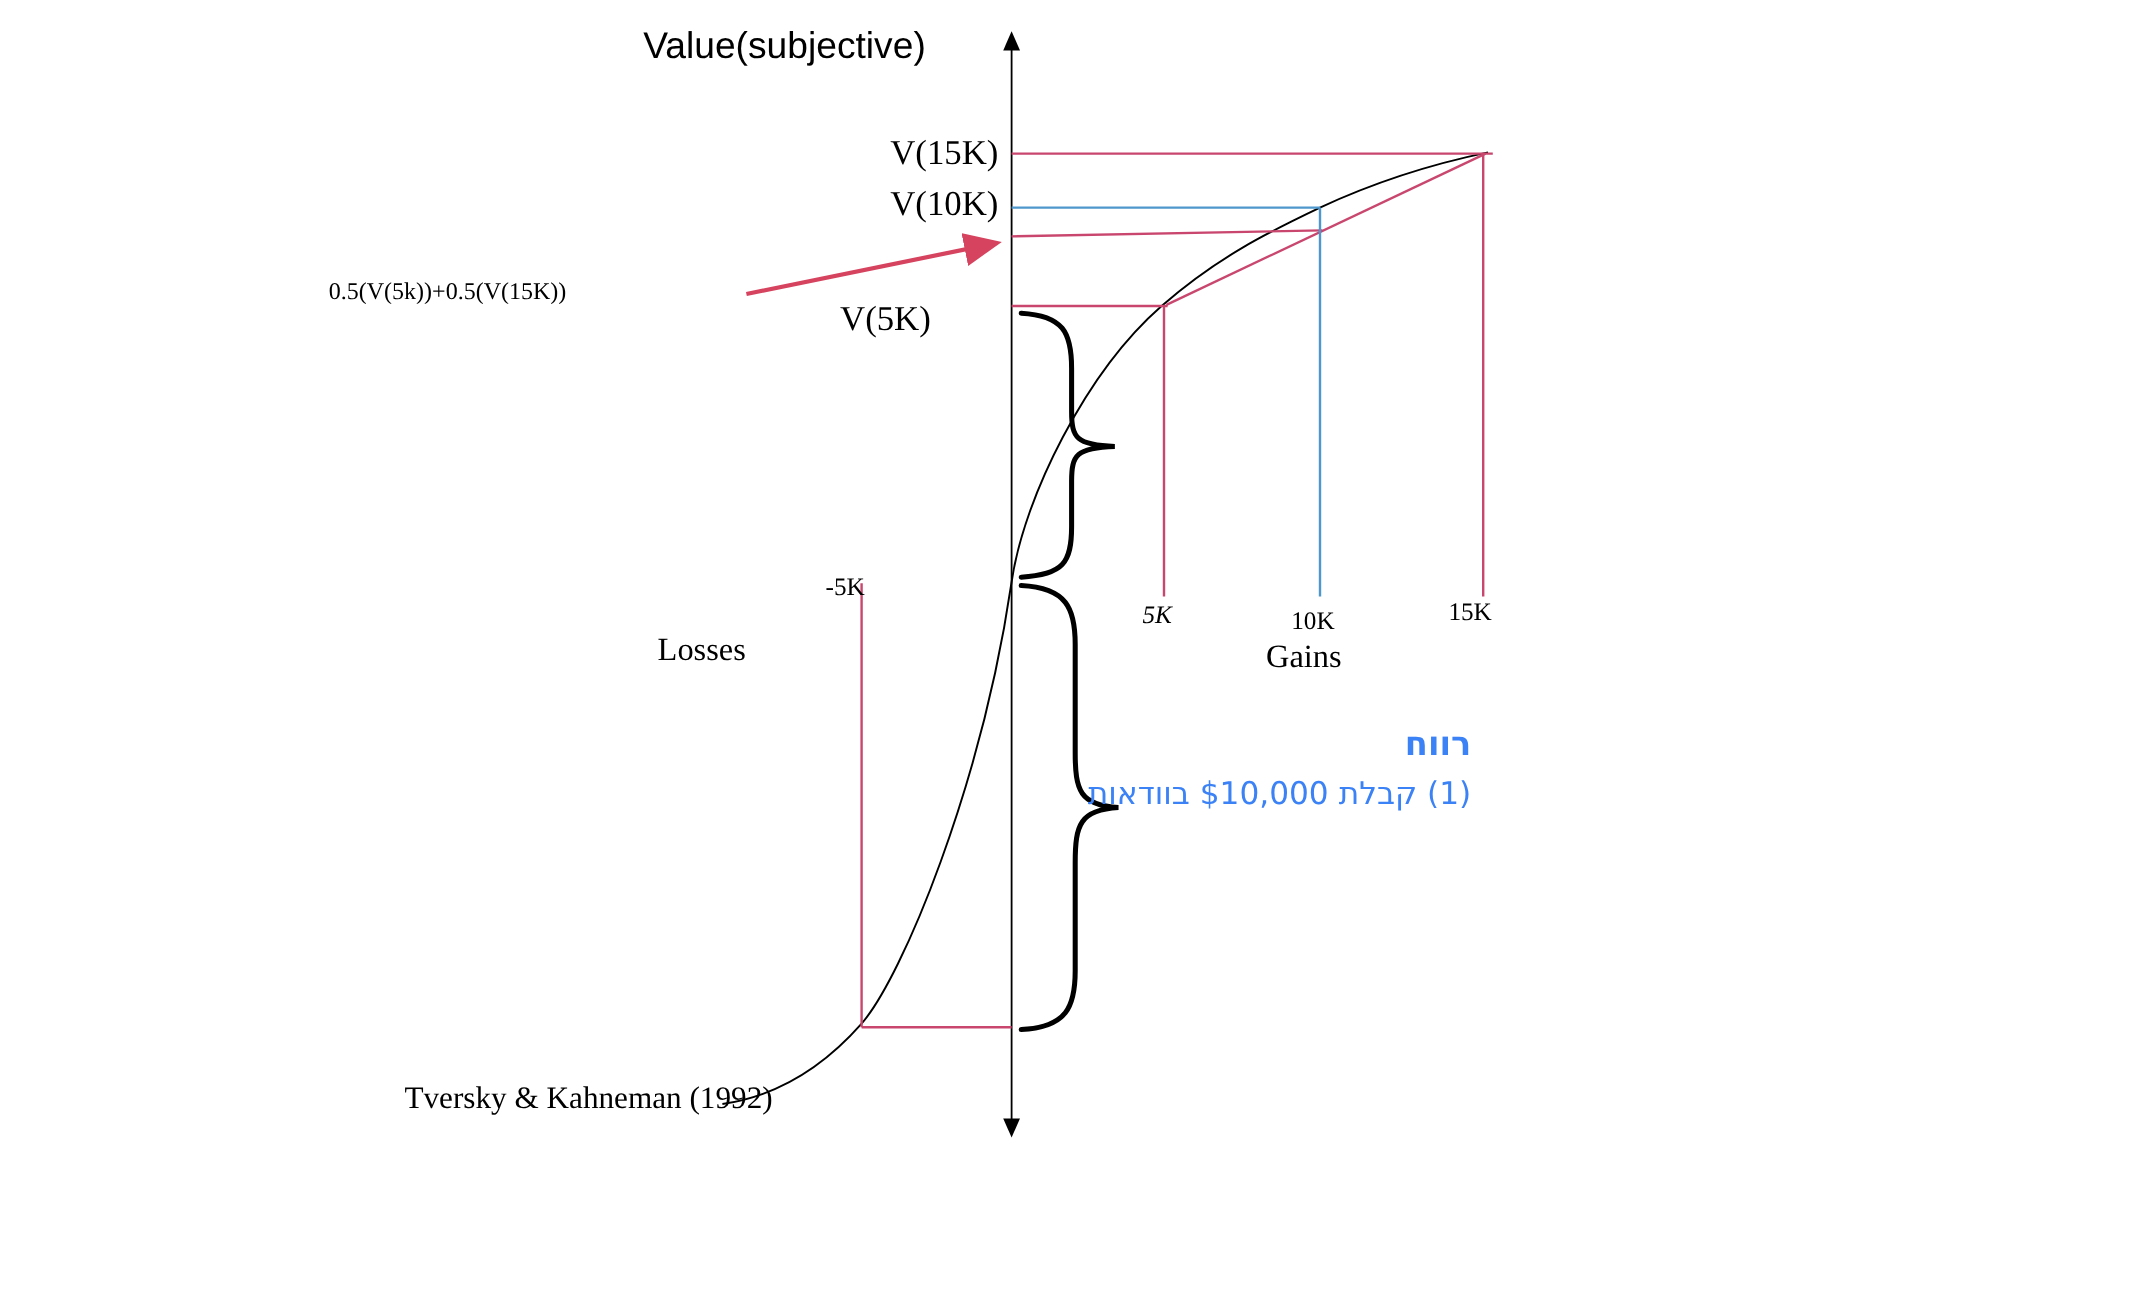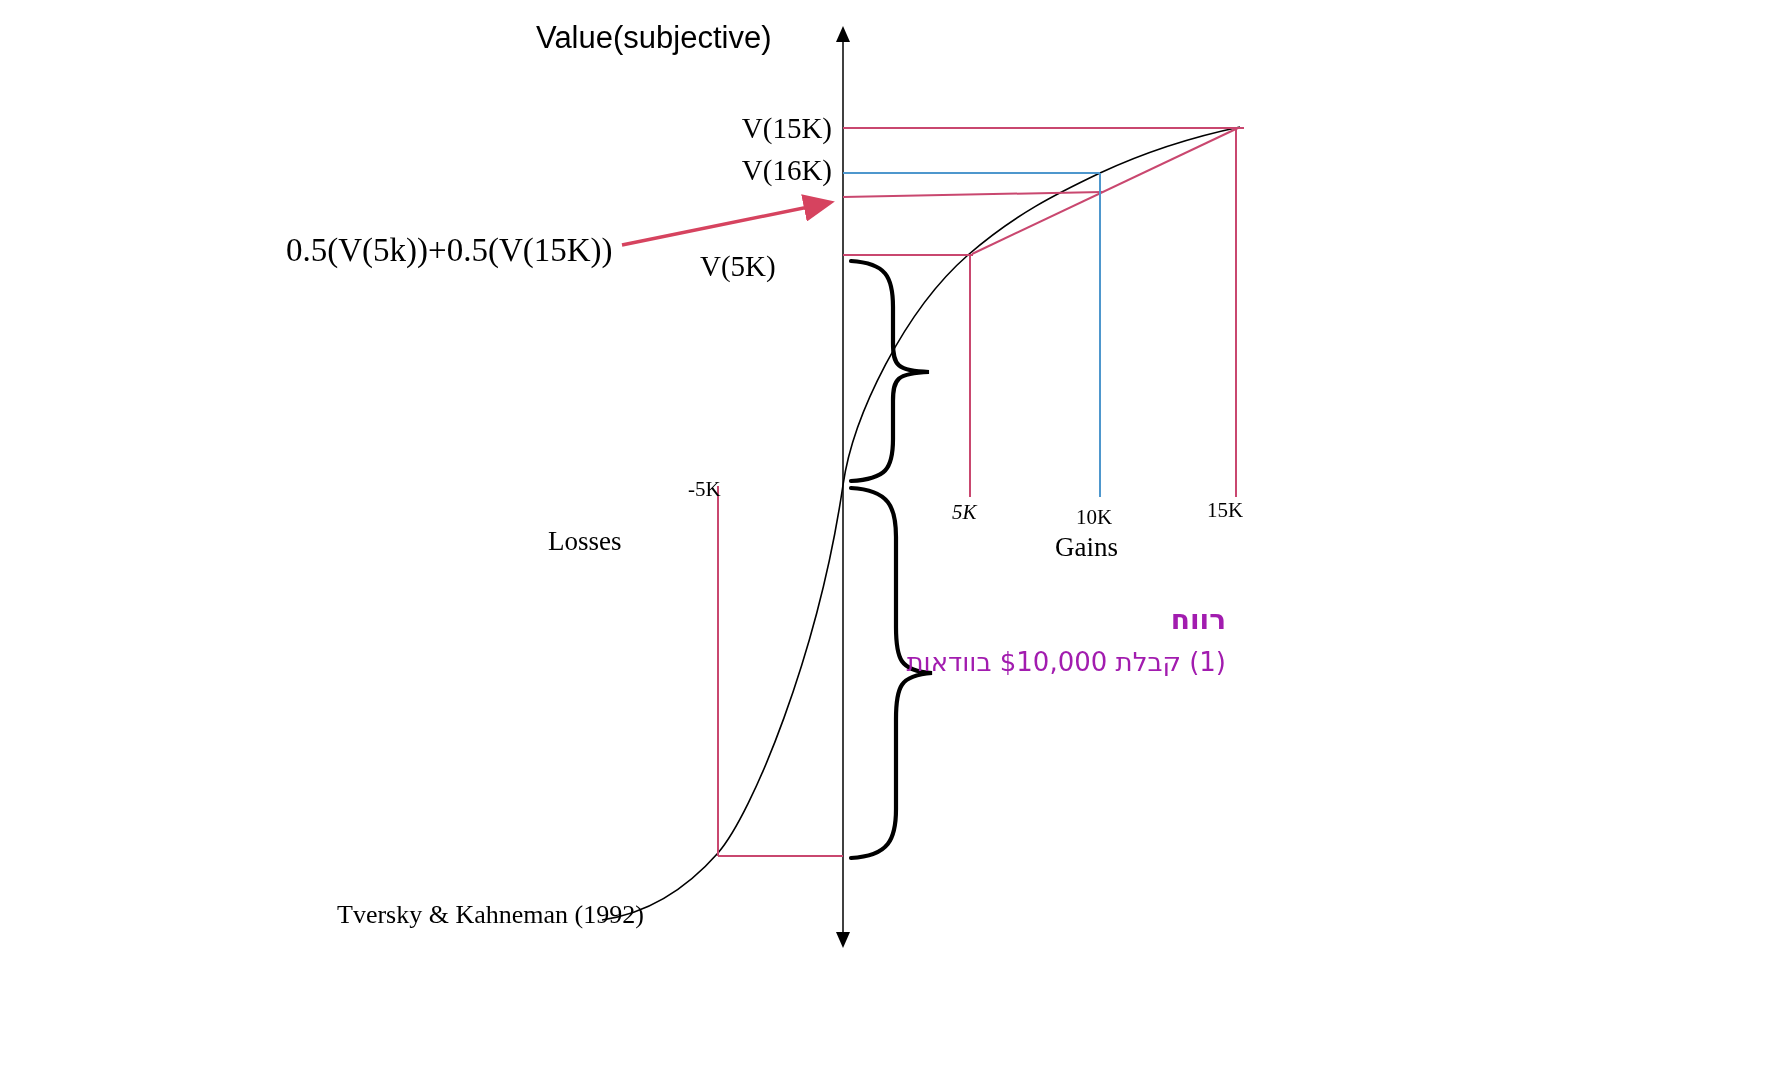--- a/index.html
+++ b/index.html
@@ -14,40 +14,40 @@
   }
   .svg-layer { position: absolute; left: 0; top: 0; }
   .lbl { position: absolute; color: #000; white-space: nowrap; }
   .serif { font-family: "Liberation Serif", serif; }
   .sans  { font-family: "Liberation Sans", sans-serif; }
 
   .axis-title { left: 536px; top: 5px; font-size: 31px; }
   .v15k    { left: 700px; top: 97px;  width: 132px; text-align: right; font-size: 29px; }
   .v10k    { left: 700px; top: 139px; width: 132px; text-align: right; font-size: 29px; }
   .v5k     { left: 700px; top: 235px; width: 132px; text-align: left; font-size: 29px; }
-  .formula { left: 286px; top: 217px; font-size: 33px; }
+  .formula { left: 274px; top: 217px; font-size: 20px; }
   .tick { font-size: 21px; }
   .tick-neg5k { left: 688px;  top: 462px; }
   .tick-5k    { left: 952px;  top: 485px; font-style: italic; }
   .tick-10k   { left: 1076px; top: 490px; }
   .tick-15k   { left: 1207px; top: 483px; }
   .losses   { left: 548px;  top: 511px; font-size: 27px; }
   .gains    { left: 1055px; top: 517px; font-size: 27px; }
   .citation { left: 337px;  top: 885px; font-size: 26px; }
 
   .note {
     position: absolute;
     right: 255px;
     top: 584px;
     direction: rtl;
     text-align: right;
     font-family: "DejaVu Sans", "Liberation Sans", sans-serif;
     font-size: 26px;
     line-height: 42px;
-    color: #a21caf;
+    color: #3b82f6;
   }
   .note-heading { font-weight: bold; font-size: 28px; }
 
   .curve { stroke: #000; stroke-width: 1.6; fill: none; }
   .axis  { stroke: #000; stroke-width: 1.5; }
   .axis-fill { fill: #000; }
   .pink { stroke: var(--pink, #C9476F); stroke-width: 2; fill: none; }
   .blue { stroke: var(--blue, #4E97CD); stroke-width: 2; fill: none; }
   .brace { stroke: #000; stroke-width: 4.2; fill: none; stroke-linecap: round; }
   .arrow-shaft { stroke: var(--arrow_red, #D6435F); stroke-width: 3.5; }
@@ -87,21 +87,21 @@
     <path class="brace" d="M 851 473 C 889 475 896 492 896 522 L 896 612 C 896 644 900 656 932 658 C 900 660 896 672 896 704 L 896 794 C 896 824 889 841 851 843"></path>
 
     <line class="arrow-shaft" x1="622" y1="230" x2="828" y2="188" marker-end="url(#mArrow)"></line>
 
     <rect class="bottom-rule" x="0" y="1070" width="1777" height="3"></rect>
   </svg>
 
   <div class="lbl sans axis-title">Value(subjective)</div>
 
   <div class="lbl serif v15k">V(15K)</div>
-  <div class="lbl serif v10k">V(16K)</div>
+  <div class="lbl serif v10k">V(10K)</div>
   <div class="lbl serif v5k">V(5K)</div>
   <div class="lbl serif formula">0.5(V(5k))+0.5(V(15K))</div>
 
   <div class="lbl serif tick tick-neg5k">-5K</div>
   <div class="lbl serif tick tick-5k">5K</div>
   <div class="lbl serif tick tick-10k">10K</div>
   <div class="lbl serif tick tick-15k">15K</div>
 
   <div class="lbl serif losses">Losses</div>
   <div class="lbl serif gains">Gains</div>

